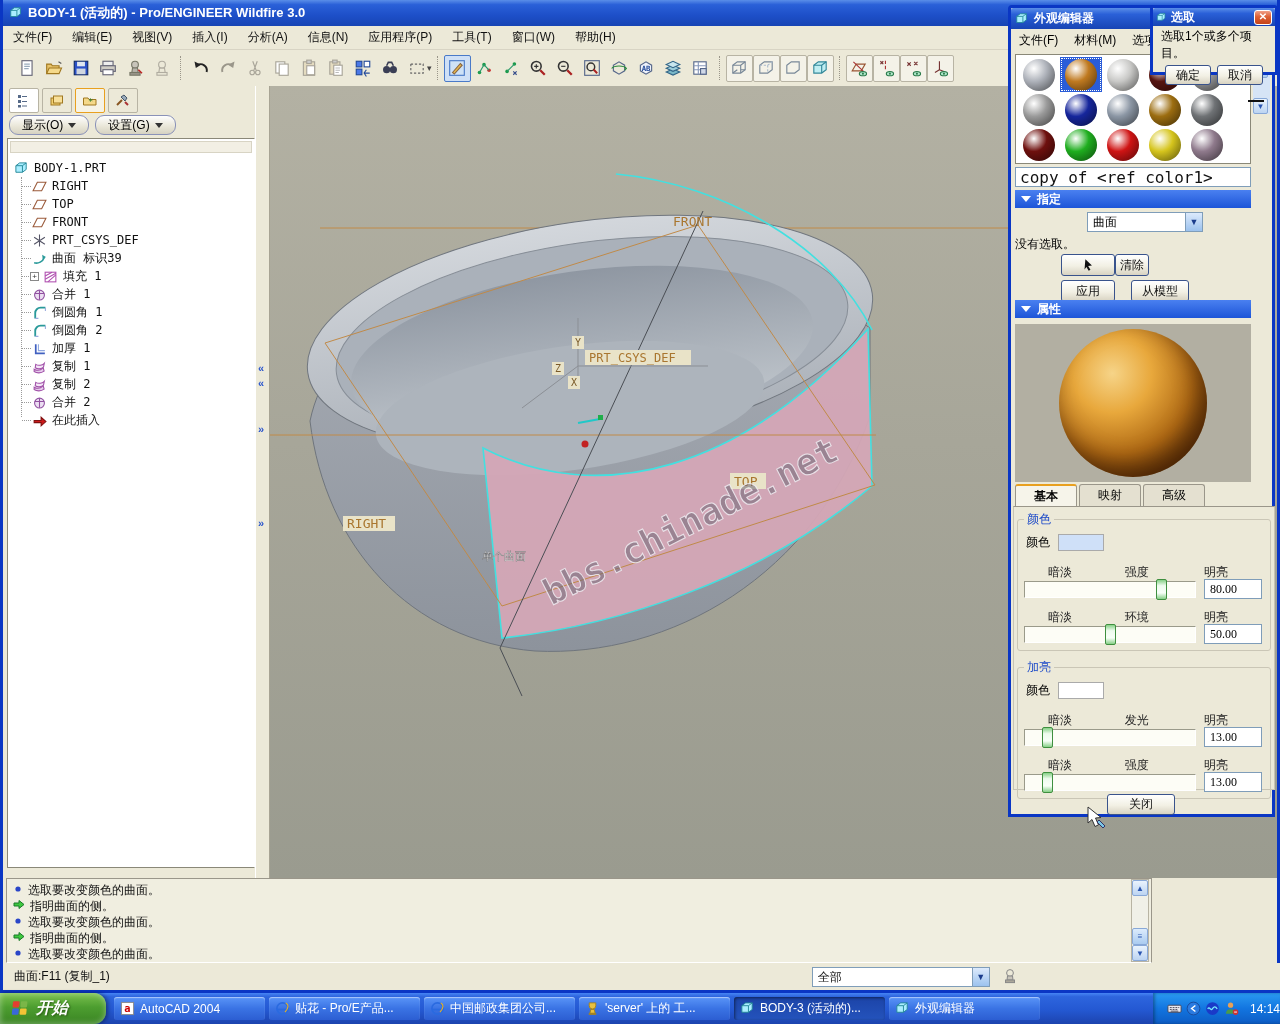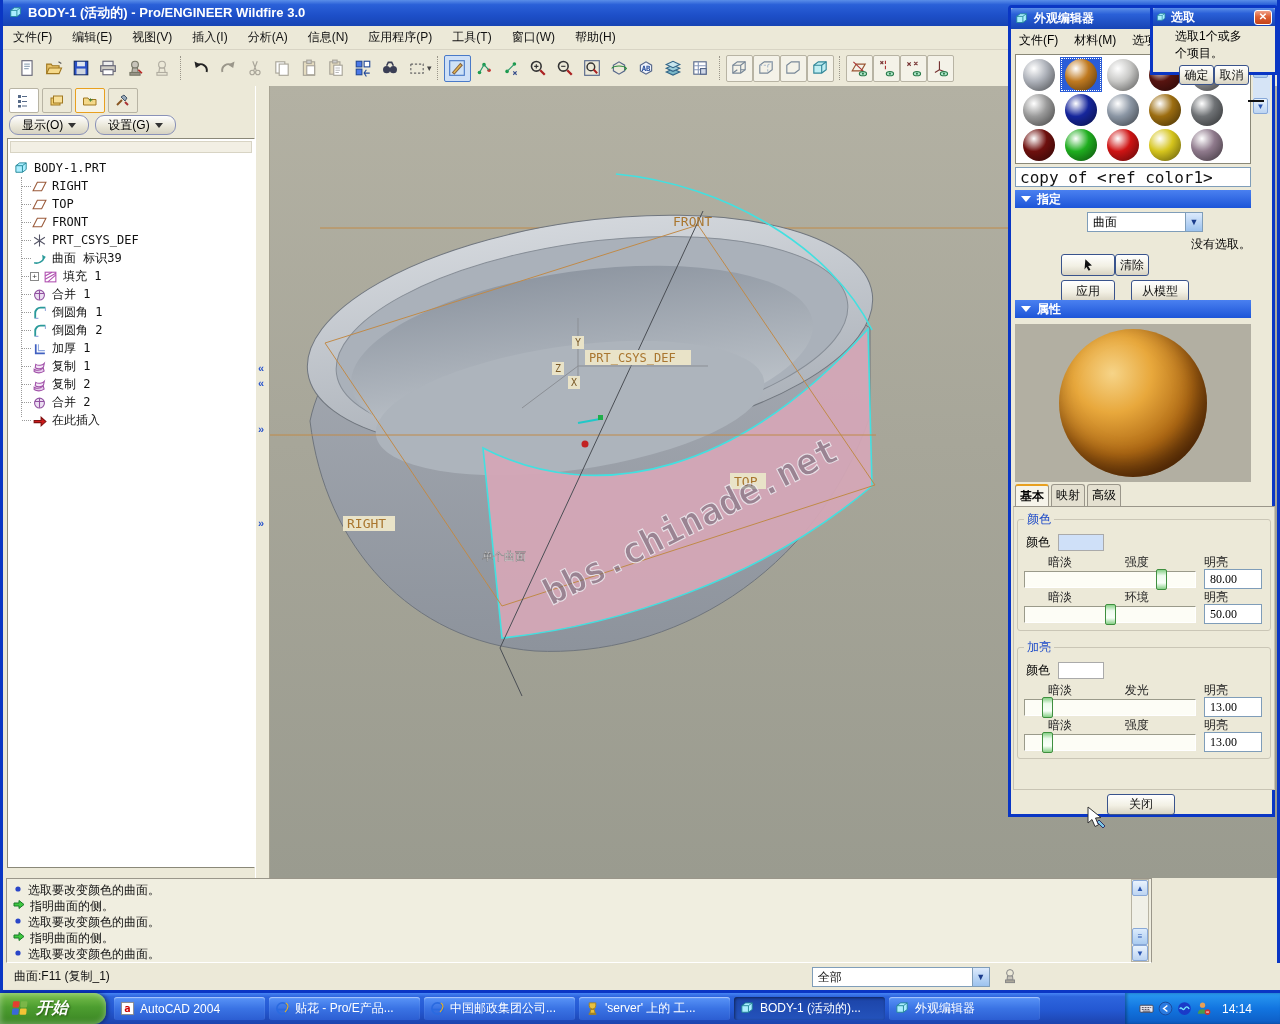--- a/index.html
+++ b/index.html
@@ -61,55 +61,55 @@
   #assignpanel{position:absolute;left:4px;top:200px;width:236px;height:96px}
   .combo{position:absolute;display:flex;height:20px;border:1px solid #7f9db9;background:#fff}
   .combo .ctext{flex:1;padding:1px 5px;overflow:hidden;white-space:nowrap}
   .combo .cbtn{width:17px;border-left:1px solid #7f9db9;background:linear-gradient(#dceafc,#9cc2ee);display:flex;align-items:center;justify-content:center;color:#1a3c8c;font-size:9px}
   .xpbtn{border:1px solid #39538c;border-radius:3px;background:linear-gradient(180deg,#ffffff,#f2f0e4 55%,#d8d3c2);font-size:12px;color:#111;display:flex;align-items:center;justify-content:center}
   #preview{position:absolute;left:4px;top:316px;width:236px;height:158px;background:#b2afa2;display:flex;align-items:center;justify-content:center}
   #prevsphere{width:148px;height:148px;border-radius:50%;
     background:radial-gradient(circle at 36% 30%,#f6d488 0%,#e8a83c 28%,#b06a14 58%,#5c2e06 88%,#2e1602 100%);
     box-shadow:inset -8px -12px 22px rgba(40,15,0,.55)}
   #aetabs{position:absolute;left:4px;top:476px;display:flex;gap:2px}
-  .aetab{height:22px;padding:2px 4px;border:1px solid #9a968a;border-bottom:none;border-radius:3px 3px 0 0;background:#e4e0d0;display:flex;align-items:center}
+  .aetab{height:22px;padding:2px 18px;border:1px solid #9a968a;border-bottom:none;border-radius:3px 3px 0 0;background:#e4e0d0;display:flex;align-items:center}
   .aetab.active{background:#f6f4ea;border-top:2px solid #e8a020;font-weight:bold}
   #basicpanel{position:absolute;left:2px;top:498px;width:262px;height:284px;border:1px solid #c8c4b4;border-top:1px solid #9a968a;background:#ece9d8;padding:4px 3px}
   fieldset{border:1px solid #cac6b6;border-radius:3px;padding:2px 6px 6px 6px;margin-bottom:8px}
   legend{color:#1b49c8;padding:0 3px}
   .swatchrow{display:flex;align-items:center;gap:8px;height:24px;margin-left:2px}
   .swatch{width:46px;height:17px;border:1px solid #aaa}
-  .slblock{margin-top:0}
+  .slblock{margin-top:10px}
   .sllabels{position:relative;height:15px;font-size:12px;color:#222}
   .sllabels span{position:absolute;transform:translateX(-50%)}
   .slrow{display:flex;align-items:center;gap:8px}
   .sltrack{position:relative;width:172px;height:17px;background:#fdfdf6;border:1px solid #9a9a8a;border-bottom-color:#fff;border-right-color:#fff}
   .slthumb{position:absolute;top:-3px;width:11px;height:21px;border:1px solid #3f8f3f;border-radius:2px;
     background:linear-gradient(180deg,#86d086,#eefbee 30%,#f8fff8 68%,#86d086)}
   .valbox{width:58px;height:20px;border:1px solid #7f9db9;background:#fff;padding:2px 5px;font-family:Liberation Serif, serif;font-size:12px}
   #aeclose{position:absolute;left:96px;top:786px;width:68px;height:21px}
   #aedash{position:absolute;right:8px;top:92px;width:16px;height:2px;background:#111}
   
   #seldlg{position:absolute;left:1150px;top:5px;width:128px;height:70px;background:#ece9d8;border:3px solid #0a36c4;border-radius:4px 4px 0 0;z-index:50}
   #seldlg .sdtitle{height:18px;display:flex;align-items:center;gap:4px;padding:0 3px;background:linear-gradient(180deg,#5a8ee8,#2a60d8 30%,#1744b4);color:#fff;font-weight:bold;border-radius:2px 2px 0 0}
   .xbtn{margin-left:auto;width:18px;height:15px;border:1px solid #fff;border-radius:3px;color:#fff;font-size:10px;line-height:12px;text-align:center;
     background:linear-gradient(180deg,#f0a088,#dd5f33 45%,#c44318)}
-  #seldlg .sdbody{padding:2px 22px}
+  #seldlg .sdbody{padding:2px 8px}
   #seldlg .sdbtns{display:flex;justify-content:space-between;padding:3px 4px 0 4px}
   #seldlg .xpbtn{width:46px;height:20px}
   
   #taskbar{position:absolute;left:0;top:993px;width:1280px;height:31px;background:linear-gradient(180deg,#4584f4 0%,#2d65de 12%,#2458d2 55%,#1c43ae 100%);display:flex;align-items:center}
   #startbtn{width:106px;height:31px;border-radius:0 12px 12px 0;display:flex;align-items:center;gap:6px;padding:0 16px 0 10px;
     background:linear-gradient(180deg,#7cc24f 0%,#4d9e30 45%,#3a8423 100%);box-shadow:inset 0 0 6px rgba(255,255,255,.4),2px 0 4px rgba(0,0,0,.4);
     color:#fff;font-size:16px;font-weight:bold;font-style:italic;text-shadow:1px 1px 2px #2a5a14}
   #tasks{display:flex;gap:4px;margin-left:8px}
   .task{width:151px;height:23px;border-radius:3px;display:flex;align-items:center;gap:5px;padding:0 6px;color:#fff;white-space:nowrap;overflow:hidden;
     background:linear-gradient(180deg,#5a95f8,#3a73e4 50%,#2c5ed2);box-shadow:inset 0 1px 1px rgba(255,255,255,.5)}
   .task.active{background:linear-gradient(180deg,#1c44a8,#2453bc);box-shadow:inset 1px 1px 3px rgba(0,0,0,.5)}
-  #tray{margin-left:auto;height:31px;display:flex;align-items:center;gap:5px;padding:0 28px 0 14px;color:#fff;
+  #tray{margin-left:auto;height:31px;display:flex;align-items:center;gap:5px;padding:0 0 0 14px;color:#fff;
     background:linear-gradient(180deg,#2a9af2 0%,#1275e0 50%,#0d5cc4 100%);box-shadow:inset 2px 0 3px rgba(0,0,0,.3)}
   
   .winicon{width:14px;height:14px;flex:none}
   text{font-family:"DejaVu Sans Mono",monospace}
   #cursor{position:absolute;left:1086px;top:806px;z-index:60}
 </style>
 </head>
 <body>
 
 <div id="screen">
@@ -711,21 +711,21 @@
     <div class="aehdr" style="top:182px">
       <span class="tri"></span>
       <span>指定</span>
     </div>
 
     <div id="assignpanel">
       <div class="combo" style="left:72px;top:4px;width:116px">
         <span class="ctext">曲面</span>
         <span class="cbtn">▼</span>
       </div>
-      <div style="position:absolute;left:0;top:28px;width:236px;text-align:right">没有选取。</div>
+      <div style="position:absolute;left:0;top:28px;width:236px;text-align:left">没有选取。</div>
       <div class="xpbtn" style="position:absolute;left:46px;top:46px;width:54px;height:22px">
         <svg width="14" height="14" viewBox="0 0 16 16">
             <path d="M5 1.5l7.5 7-4.3.6 2.6 4.4-2 1.1-2.6-4.4L4 13z" fill="#111"></path>
           </svg>
       </div>
       <div class="xpbtn" style="position:absolute;left:100px;top:46px;width:34px;height:22px">清除</div>
       <div class="xpbtn" style="position:absolute;left:46px;top:72px;width:54px;height:22px">应用</div>
       <div class="xpbtn" style="position:absolute;left:116px;top:72px;width:58px;height:22px">从模型</div>
     </div>
 
@@ -896,21 +896,21 @@
           </span>
           <span>'server' 上的 工...</span>
         </div>
         <div class="task active">
           <span style="display: flex;">
             <svg width="15" height="15" viewBox="0 0 16 16">
               <path d="M2 5l4-3h7v7l-4 3H2z" fill="#aaeeff" stroke="#228899"></path>
               <path d="M2 5h7v7M9 5l4-3" stroke="#228899" fill="none"></path>
             </svg>
           </span>
-          <span>BODY-1 (活动的)...</span>
+          <span>BODY-3 (活动的)...</span>
         </div>
         <div class="task">
           <span style="display: flex;">
             <svg width="15" height="15" viewBox="0 0 16 16">
               <path d="M2 5l4-3h7v7l-4 3H2z" fill="#aaeeff" stroke="#228899"></path>
               <path d="M2 5h7v7M9 5l4-3" stroke="#228899" fill="none"></path>
             </svg>
           </span>
           <span>外观编辑器</span>
         </div>

